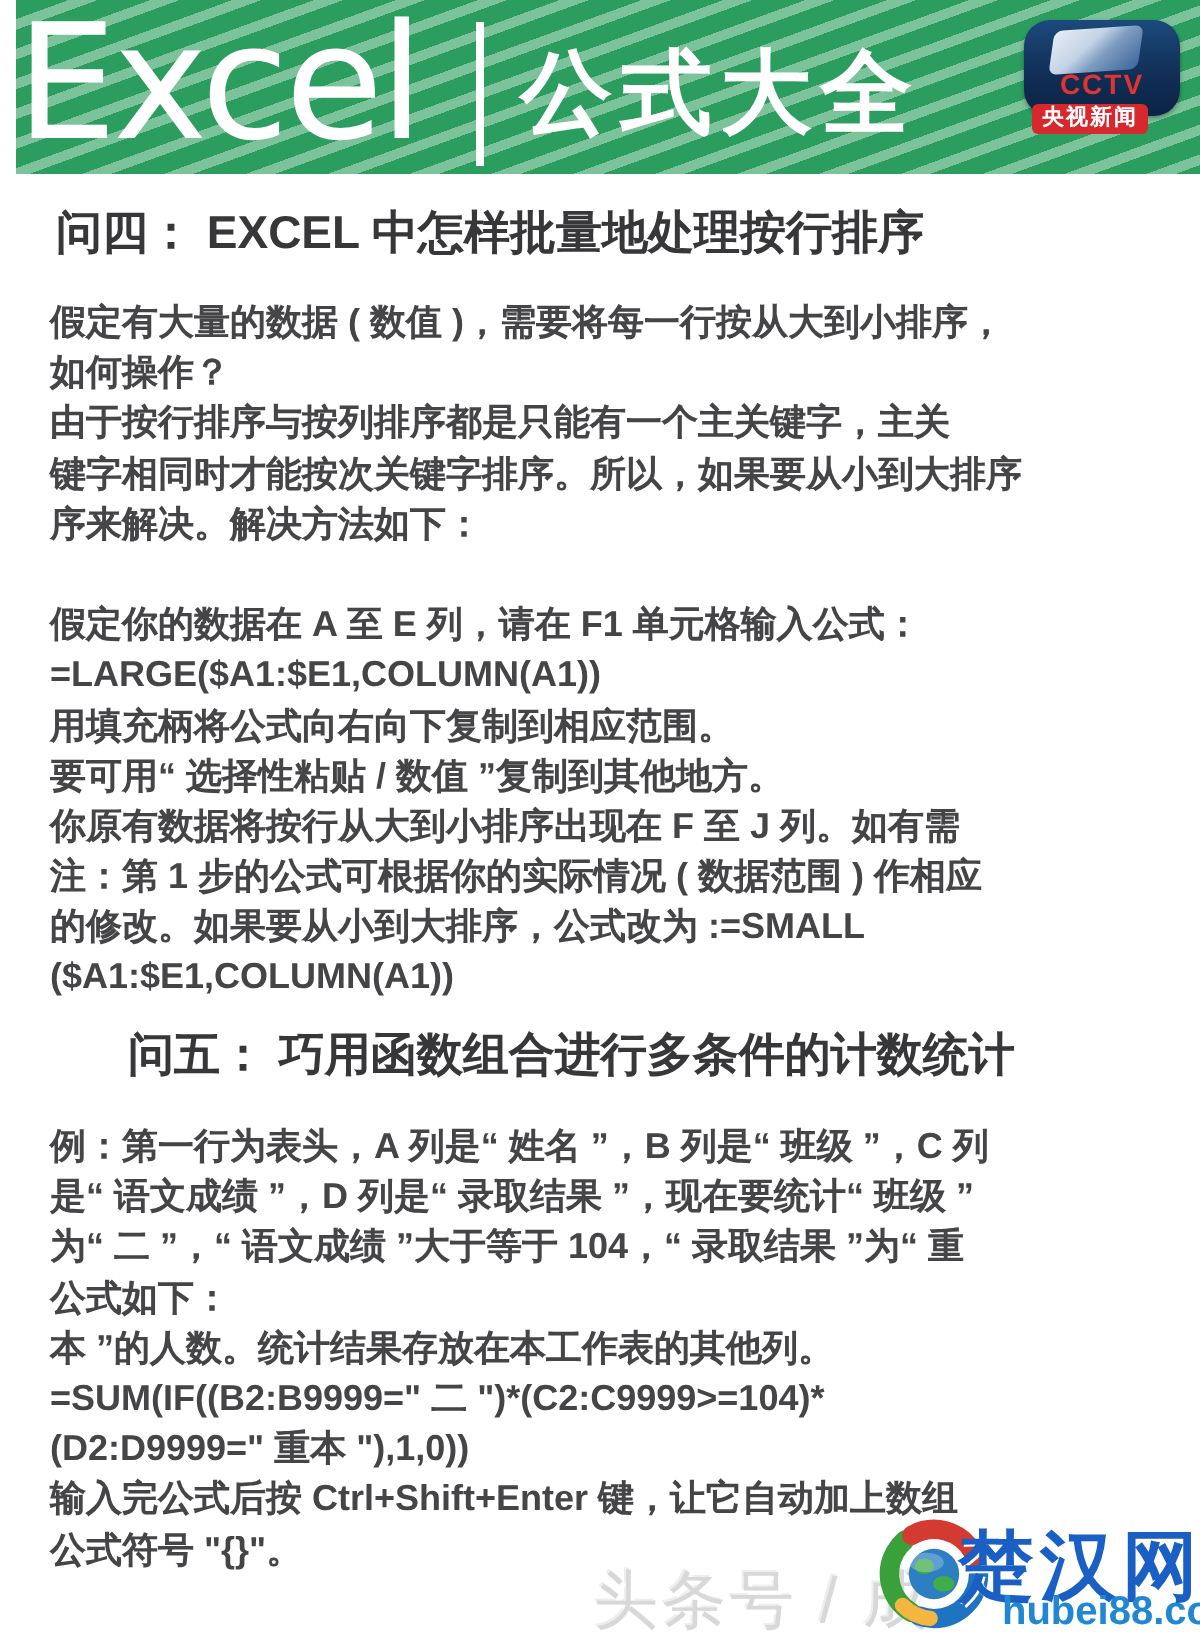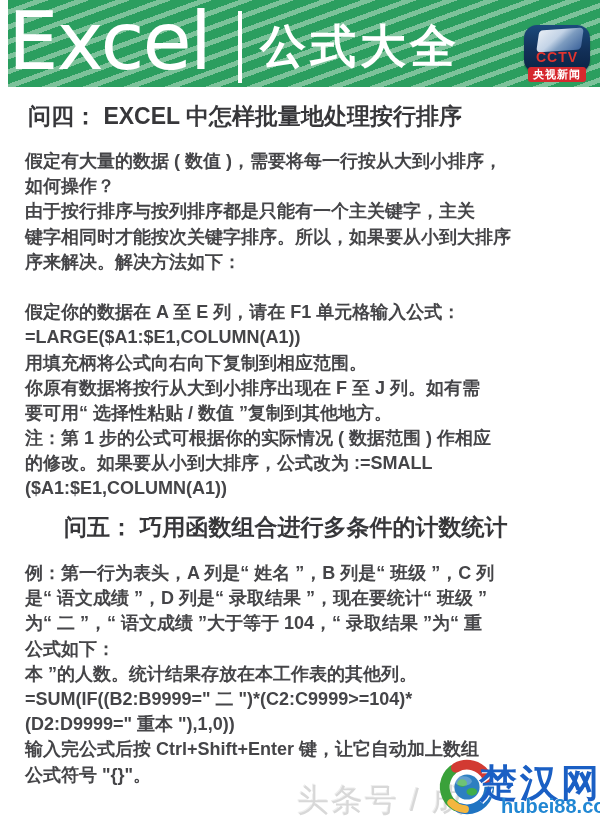--- a/index.html
+++ b/index.html
@@ -23,23 +23,24 @@
     position:absolute;left:230px;top:11px;width:4px;height:72px;background:#ffffff;
   }
   .page-title{
     position:absolute;left:252px;top:18px;height:56px;line-height:56px;
     color:#ffffff;font-size:46px;font-weight:700;letter-spacing:4px;
     font-family:"DejaVu Serif","Liberation Serif",serif;
     white-space:nowrap;
   }
   
   .cctv{
-    position:absolute;right:10px;top:25px;width:66px;height:48px;border-radius:13px;
+    position:absolute;right:10px;top:10px;width:66px;height:48px;border-radius:13px;
     background:linear-gradient(180deg,#1b4a7c 0%,#122f57 55%,#0b2344 100%);
     box-shadow:0 1px 2px rgba(0,0,0,0.35);
+    padding-left:12px;
   }
   .cctv-flag{
     position:absolute;left:14px;top:4px;width:44px;height:22px;border-radius:4px;
     background:linear-gradient(135deg,#e8eef5 0%,#c3d3e6 40%,#7d9cc0 60%,#3c639b 100%);
     transform:skewX(-12deg) rotate(-4deg);
   }
   .cctv-word{
     position:absolute;left:0;top:25px;width:100%;text-align:center;
     color:#e2342f;font-size:14px;font-weight:700;letter-spacing:1px;line-height:15px;
   }
@@ -100,22 +101,22 @@
   <div class="block b4pos">
       <div class="tline">假定有大量的数据 ( 数值 )，需要将每一行按从大到小排序，</div>
       <div class="tline">如何操作？</div>
       <div class="tline">由于按行排序与按列排序都是只能有一个主关键字，主关</div>
       <div class="tline">键字相同时才能按次关键字排序。所以，如果要从小到大排序</div>
       <div class="tline">序来解决。解决方法如下：</div>
       <div class="tline"></div>
       <div class="tline">假定你的数据在 A 至 E 列，请在 F1 单元格输入公式：</div>
       <div class="tline">=LARGE($A1:$E1,COLUMN(A1))</div>
       <div class="tline">用填充柄将公式向右向下复制到相应范围。</div>
+      <div class="tline">要可用“ 选择性粘贴 / 数值 ”复制到其他地方。</div>
       <div class="tline">你原有数据将按行从大到小排序出现在 F 至 J 列。如有需</div>
-      <div class="tline">要可用“ 选择性粘贴 / 数值 ”复制到其他地方。</div>
       <div class="tline">注：第 1 步的公式可根据你的实际情况 ( 数据范围 ) 作相应</div>
       <div class="tline">的修改。如果要从小到大排序，公式改为 :=SMALL</div>
       <div class="tline">($A1:$E1,COLUMN(A1))</div>
     </div>
 
   <div class="q-heading h5pos">问五：  巧用函数组合进行多条件的计数统计</div>
   <div class="block b5pos">
       <div class="tline">例：第一行为表头，A 列是“ 姓名 ”，B 列是“ 班级 ”，C 列</div>
       <div class="tline">是“ 语文成绩 ”，D 列是“ 录取结果 ”，现在要统计“ 班级 ”</div>
       <div class="tline">为“ 二 ”，“ 语文成绩 ”大于等于 104，“ 录取结果 ”为“ 重</div>

